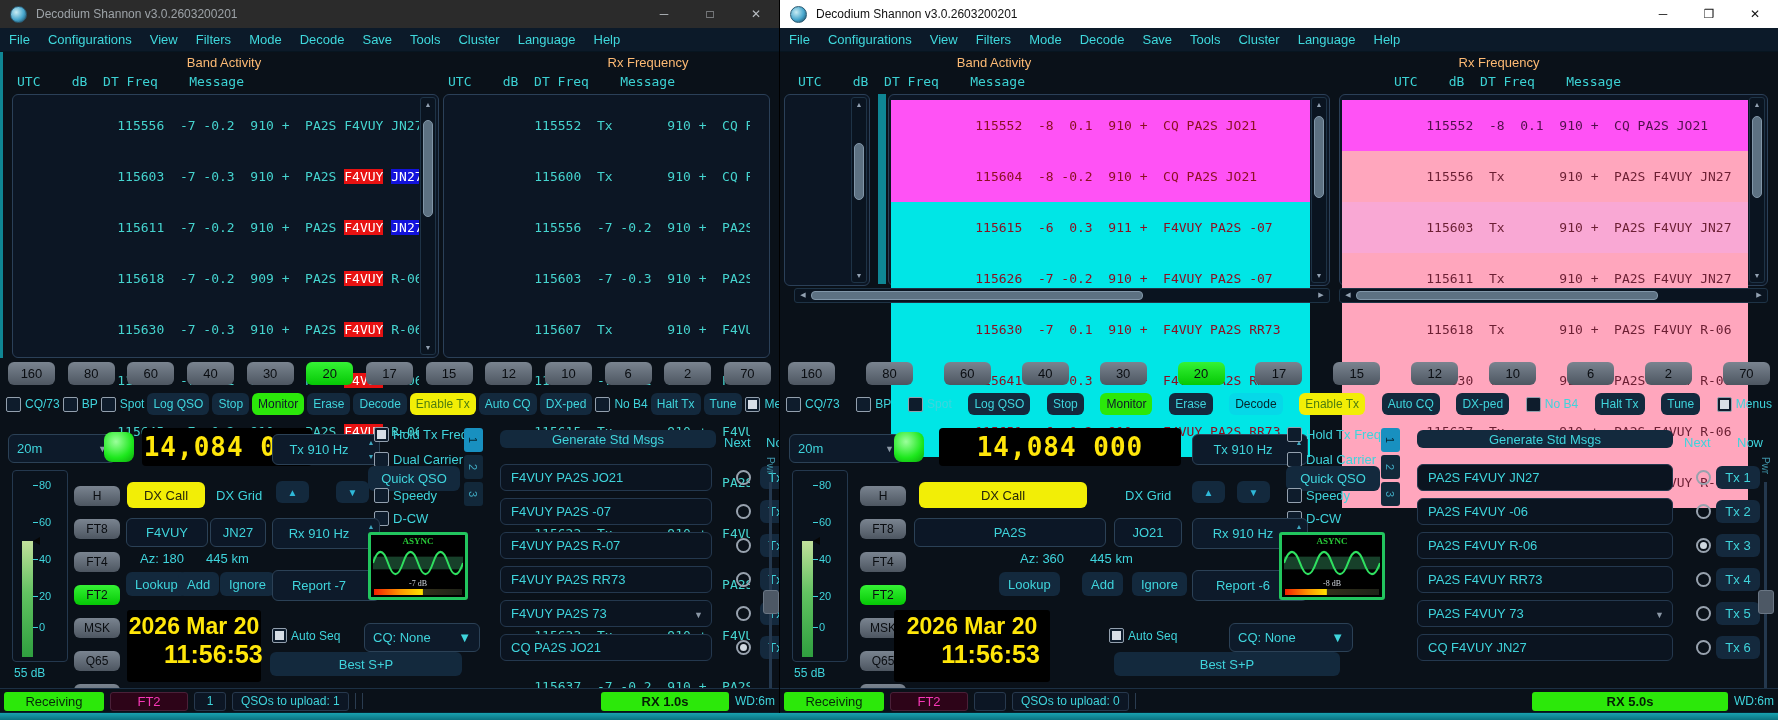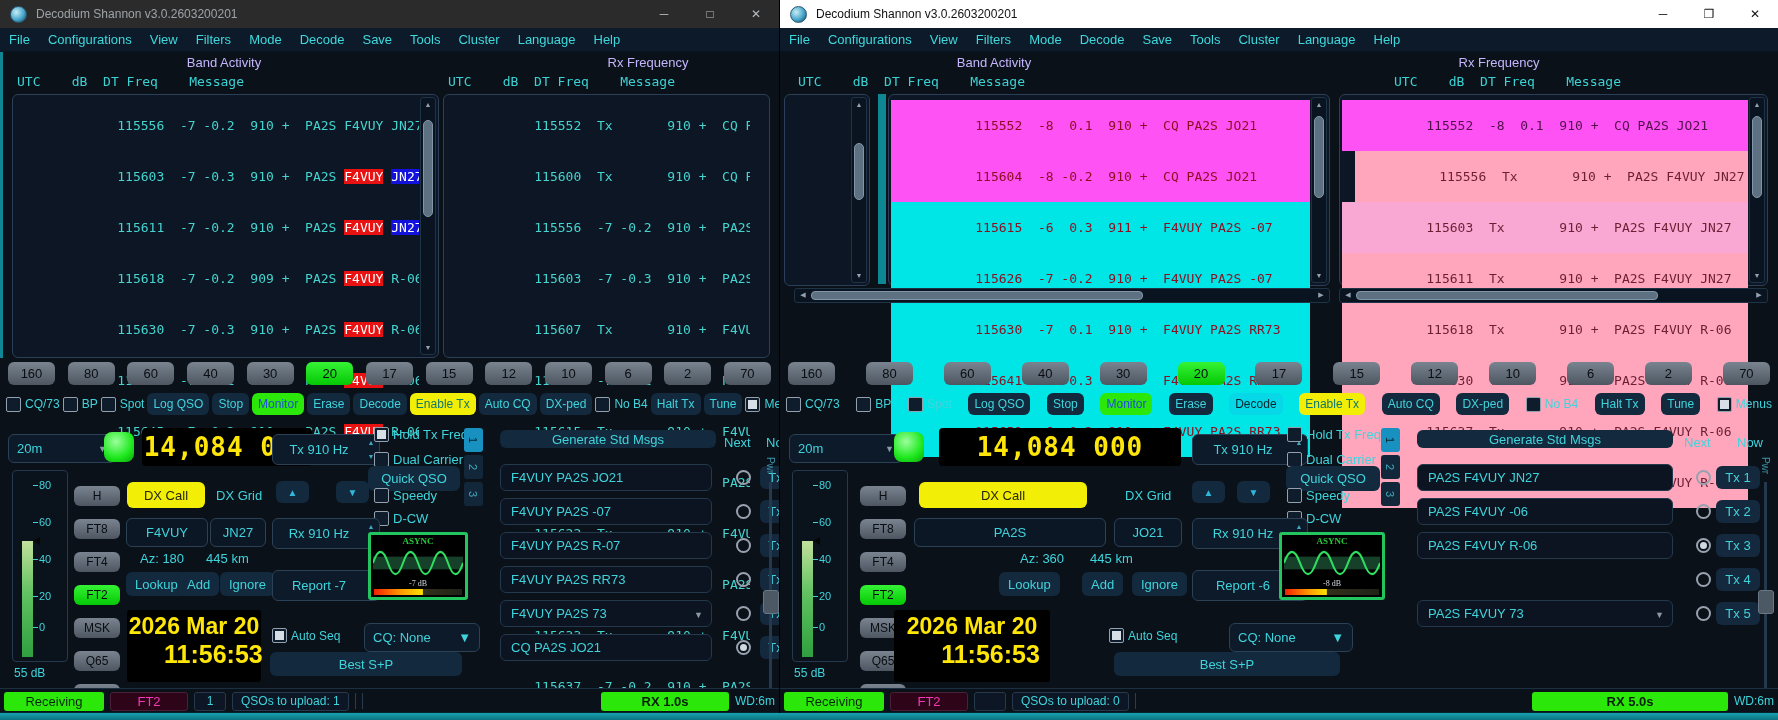--- a/index.html
+++ b/index.html
@@ -23,21 +23,21 @@
 
   
   .menubar{position:absolute;top:28px;left:0;right:0;height:23px;background:#0c1a29;
     display:flex;align-items:center;border-bottom:1px solid #071520;}
   .menu-item{color:#3fd8dc;font-size:13px;padding:0 9px;white-space:nowrap;}
 
   
   .teal-edge{position:absolute;background:#0f8694;}
   #win-l .teal-edge{left:0;top:52;width:3px;top:52px;height:306px;}
   #win-r .teal-edge{left:98px;top:94px;width:8px;height:190px;}
-  .sect-title{position:absolute;top:55px;color:#c4b5fd;font-size:13px;transform:translateX(-50%);white-space:nowrap;}
+  .sect-title{position:absolute;top:55px;color:#fdba74;font-size:13px;transform:translateX(-50%);white-space:nowrap;}
   #win-l .t-ba{left:224px;}  #win-l .t-rx{left:648px;}
   #win-r .t-ba{left:214px;}  #win-r .t-rx{left:719px;}
   .thead{position:absolute;top:74px;color:#3cd2d4;font-family:"DejaVu Sans Mono",monospace;
     font-size:13px;white-space:pre;}
   #win-l .h-ba{left:17px;}   #win-l .h-rx{left:448px;}
   #win-r .h-ba{left:18px;}   #win-r .h-rx{left:614px;}
 
   .pane{position:absolute;top:94px;background:#0c1624;border:1px solid #2b4058;border-radius:6px;}
   #win-l .pane-ba{left:12px;width:425px;height:262px;}
   #win-l .pane-rx{left:443px;width:325px;height:262px;}
@@ -78,22 +78,22 @@
   
   .ctlrow{position:absolute;top:393px;left:6px;right:6px;height:22px;display:flex;align-items:center;}
   #win-l .ctlrow{gap:3px;}
   #win-r .ctlrow{justify-content:space-between;}
   .chk{display:flex;align-items:center;gap:4px;color:#3fd4dc;font-size:12px;white-space:nowrap;}
   .box{width:13px;height:13px;background:#0e1c2c;border:1px solid #93a0ae;border-radius:2px;
     position:relative;flex:none;}
   .box.on::after{content:"";position:absolute;left:2px;top:2px;right:2px;bottom:2px;background:#d7dee6;}
   .cbtn{height:22px;padding:0 6px;border:none;border-radius:6px;background:#13293d;color:#3fd4dc;
     font-size:12px;display:flex;align-items:center;white-space:nowrap;font-family:inherit;}
-  .cbtn.green{background:#2be80a;color:#1d4ed8;}
-  .cbtn.yellow{background:#f2ee06;color:#0f766e;}
+  .cbtn.green{background:#2be80a;color:#0f172a;}
+  .cbtn.yellow{background:#f2ee06;color:#4d7c0f;}
   .cbtn.cyan{background:#06d8e8;color:#06262c;}
 
   
   .band-select{position:absolute;top:434px;height:27px;background:#0d1a2a;border:1px solid #2b4156;
     border-radius:6px;color:#3fd4dc;font-size:13px;display:flex;align-items:center;padding:0 8px;}
   #win-l .band-select{left:8px;width:90px;}
   #win-r .band-select{left:9px;width:96px;}
   .band-select .dd-arrow{margin-left:auto;color:#8b98a6;font-size:9px;}
   .dd-arrow::before{content:"▼";}
   .led{position:absolute;top:432px;width:30px;height:30px;border-radius:8px;
@@ -684,21 +684,21 @@
       <span class="sarr dn"></span>
     </div>
   </div>
   <div class="pane pane-rx">
     <div class="rows">
 
         <div class="trow" style="background: rgb(255, 82, 245); color: rgb(80, 16, 74);">
           <span><span class="seg">115552  -8  0.1  910 +  CQ PA2S JO21</span></span>
         </div>
 
-        <div class="trow" style="background: rgb(255, 166, 189); color: rgb(107, 31, 51); margin-left: 13px;">
+        <div class="trow" style="background: rgb(255, 166, 189); color: rgb(107, 31, 51);">
           <span><span class="seg">115556  Tx       910 +  PA2S F4VUY JN27</span></span>
         </div>
 
         <div class="trow" style="background: #f9a8d4; color: rgb(107, 31, 51);">
           <span><span class="seg">115603  Tx       910 +  PA2S F4VUY JN27</span></span>
         </div>
 
         <div class="trow" style="background: rgb(255, 166, 189); color: rgb(107, 31, 51);">
           <span><span class="seg">115611  Tx       910 +  PA2S F4VUY JN27</span></span>
         </div>
@@ -918,33 +918,43 @@
 
       <div class="msgrow">
         <div class="field">
           <span>PA2S F4VUY R-06</span>
         </div>
         <span class="radio sel"></span>
         <button class="txbtn">Tx 3</button>
       </div>
 
       <div class="msgrow">
+        <div class="field">
+          <span>PA2S F4VUY RR73</span>
+        </div>
         <span class="radio"></span>
         <button class="txbtn">Tx 4</button>
       </div>
 
       <div class="msgrow">
         <div class="field">
           <span>PA2S F4VUY 73</span>
           <span class="fdd show"></span>
         </div>
         <span class="radio"></span>
         <button class="txbtn">Tx 5</button>
       </div>
 
+      <div class="msgrow">
+        <div class="field">
+          <span>CQ F4VUY JN27</span>
+        </div>
+        <span class="radio"></span>
+        <button class="txbtn">Tx 6</button>
+      </div>
     </div>
 
   <div class="pwr">
     <span class="pwr-label">Pwr</span>
     <div class="pwr-track"></div>
     <div class="pwr-handle"></div>
   </div>
 
   <div class="status">
     <span class="st-receiving">Receiving</span>

